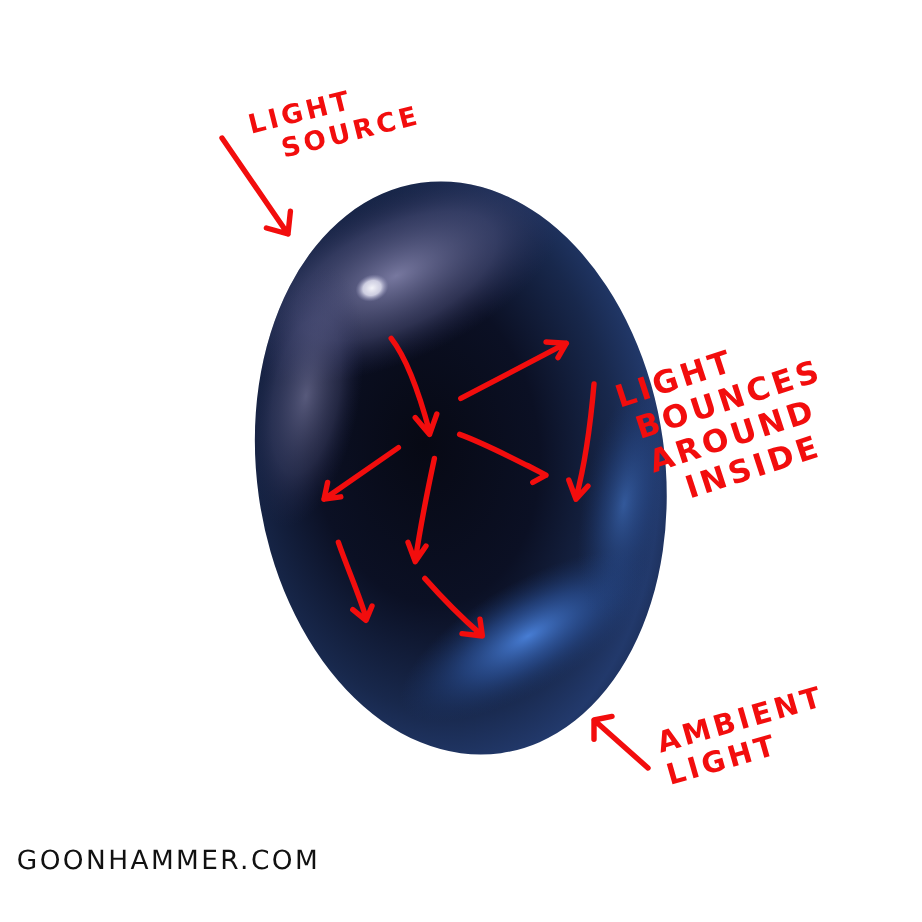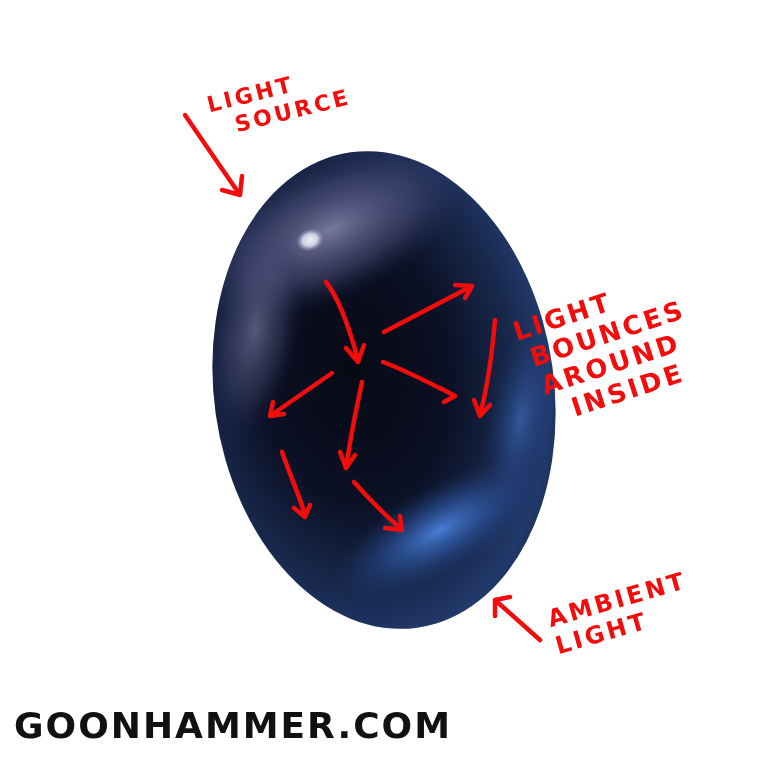--- a/index.html
+++ b/index.html
@@ -5,21 +5,21 @@
   html, body { margin: 0; padding: 0; background: #ffffff; }
   body { width: 768px; height: 768px; position: relative; overflow: hidden; font-family: "DejaVu Sans", sans-serif; }
   #stage { position: absolute; left: 0; top: 0; width: 768px; height: 768px; }
   .label {
     position: absolute; color: #f20d0d; font-family: "DejaVu Sans", sans-serif;
     font-weight: bold; letter-spacing: 3px; line-height: 1; white-space: nowrap;
   }
   .label span { display: block; }
   .brand {
     position: absolute; left: 14px; top: 705px; color: #111; font-family: "DejaVu Sans", sans-serif;
-    font-size: 36px; font-weight: bold; letter-spacing: 2px;
+    font-size: 22px; font-weight: normal; letter-spacing: 2px;
   }
 </style>
 </head>
 <body>
 
 <div id="stage">
   <svg width="768" height="768" viewBox="0 0 768 768">
     <defs>
       <radialGradient id="core" cx="0.42" cy="0.45" r="0.62">
         <stop offset="0" stop-color="#070914"></stop>

